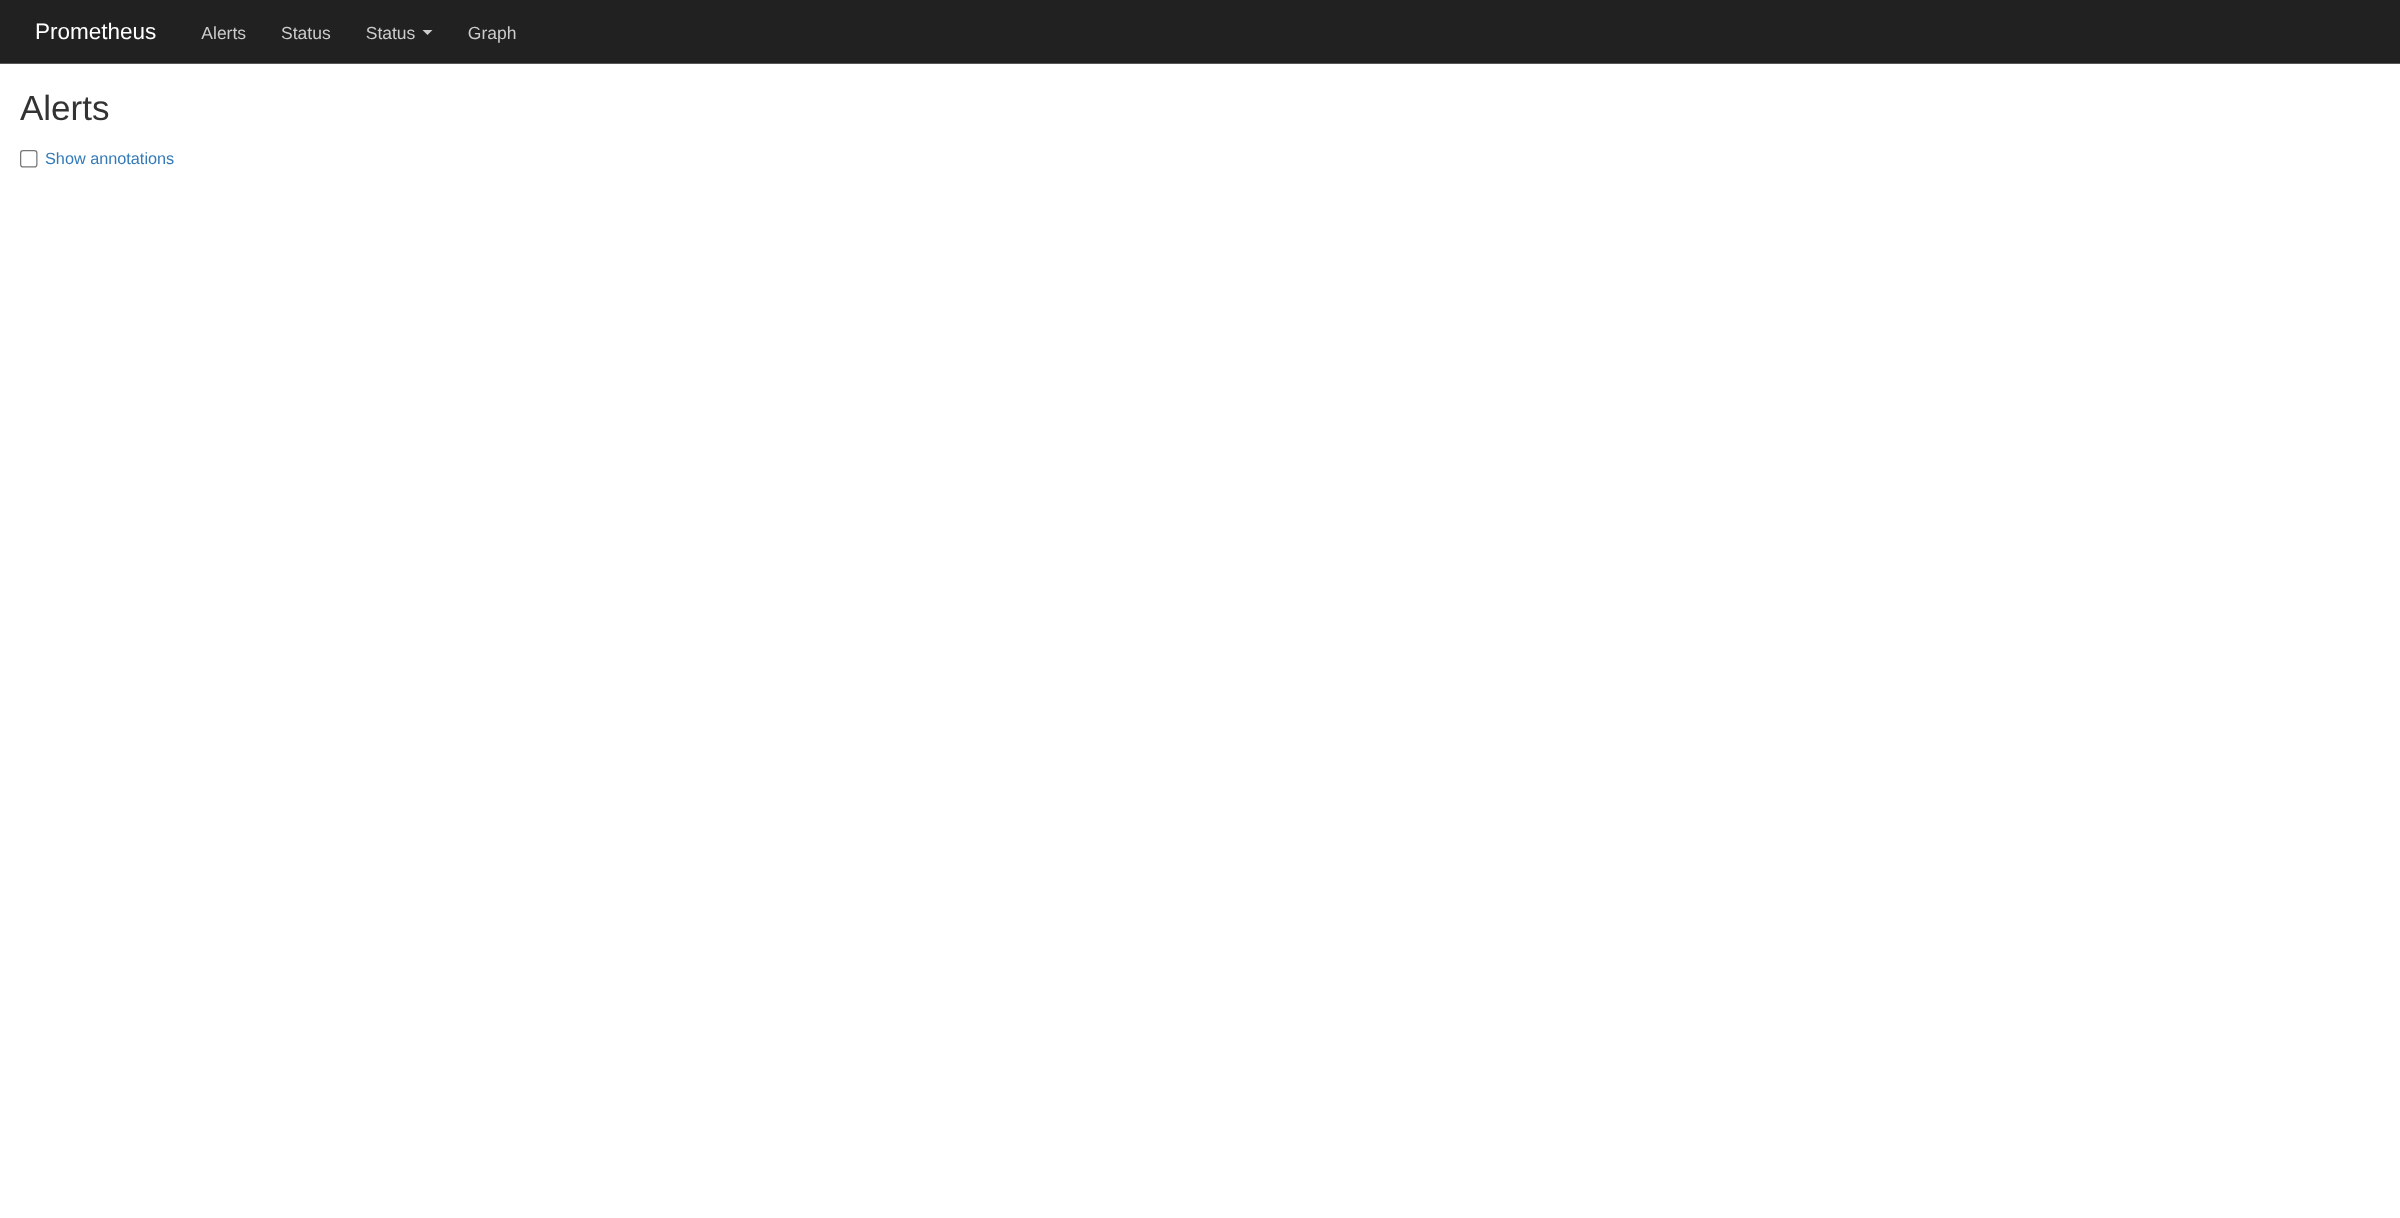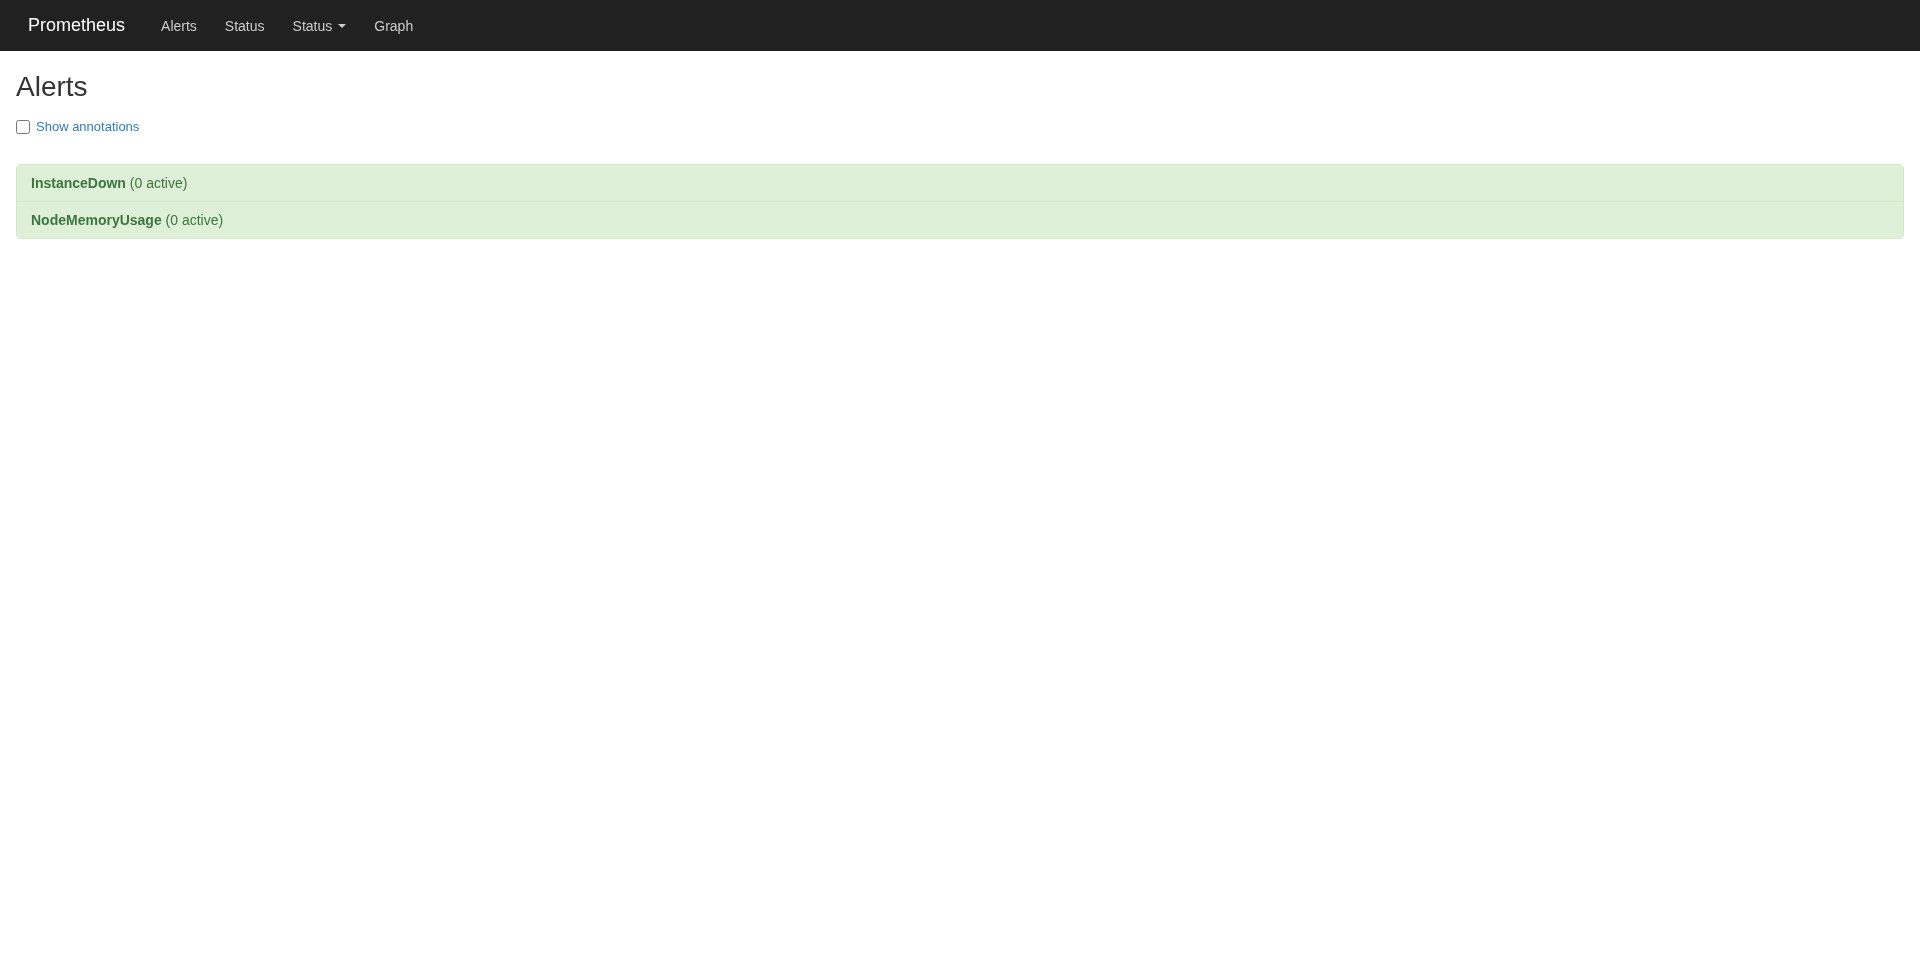--- a/index.html
+++ b/index.html
@@ -76,21 +76,21 @@
       font-weight: 400;
       color: #333333;
       margin-bottom: 16px;
     }
 
     
     .annotations-row {
       display: flex;
       align-items: flex-end;
       gap: 6px;
-      margin-bottom: 30px;
+      margin-bottom: 18px;
     }
 
     .annotations-checkbox {
       width: 14px;
       height: 14px;
       cursor: pointer;
     }
 
     .annotations-label {
       font-size: 13px;
@@ -143,23 +143,13 @@
 </nav>
 
 <div class="main-content">
   <h1 class="page-title">Alerts</h1>
 
   <div class="annotations-row">
     <input type="checkbox" class="annotations-checkbox" style="">
     <label class="annotations-label">Show annotations</label>
   </div>
 
-  <div class="alerts-list">
-    <div class="alert-item">
-      <span class="alert-name">InstanceDown</span>
-      <span class="alert-count"> <span>(0 active)</span></span>
-    </div>
-    <div class="alert-item">
-      <span class="alert-name">NodeMemoryUsage</span>
-      <span class="alert-count"> <span>(0 active)</span></span>
-    </div>
-  </div>
 </div>
 
 </body></html>

